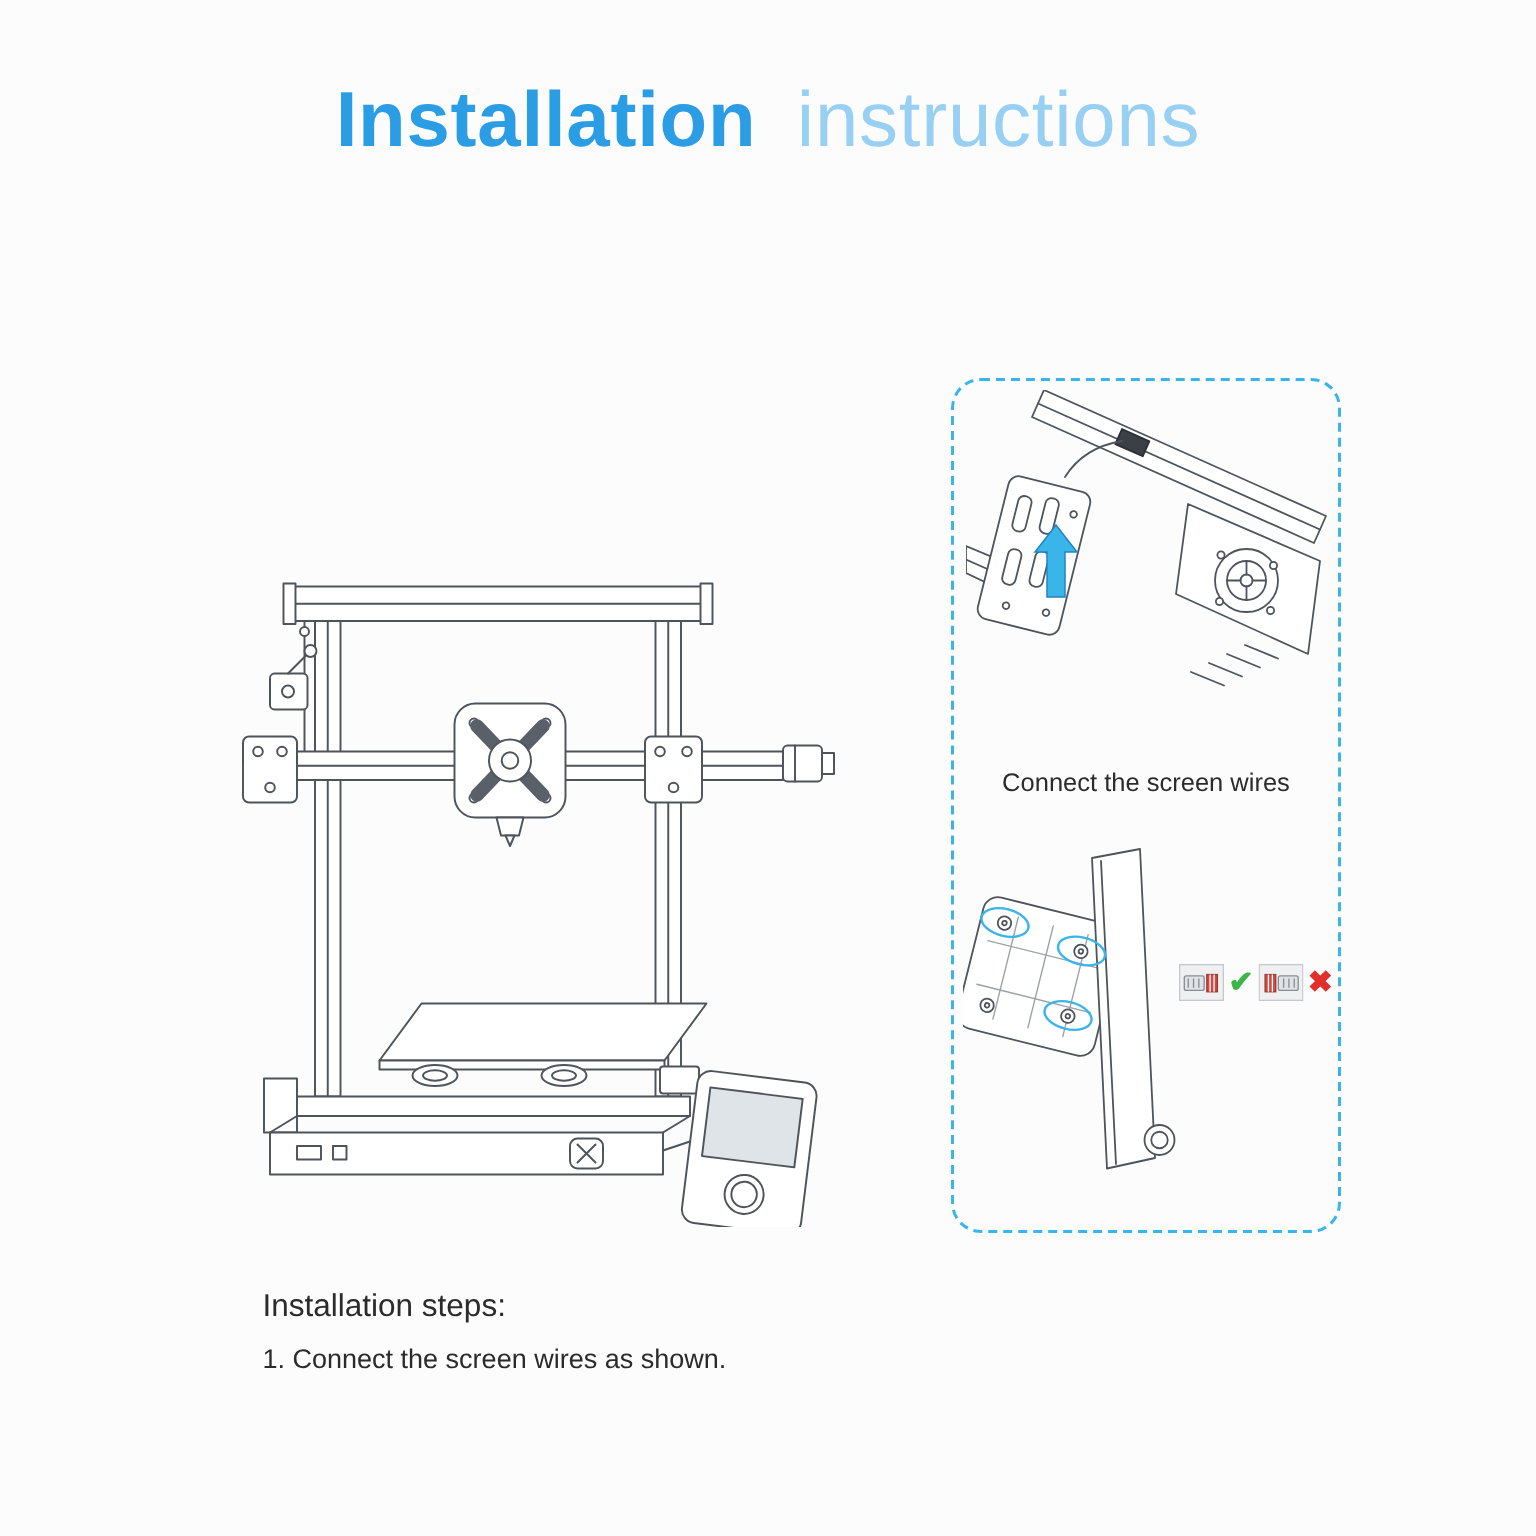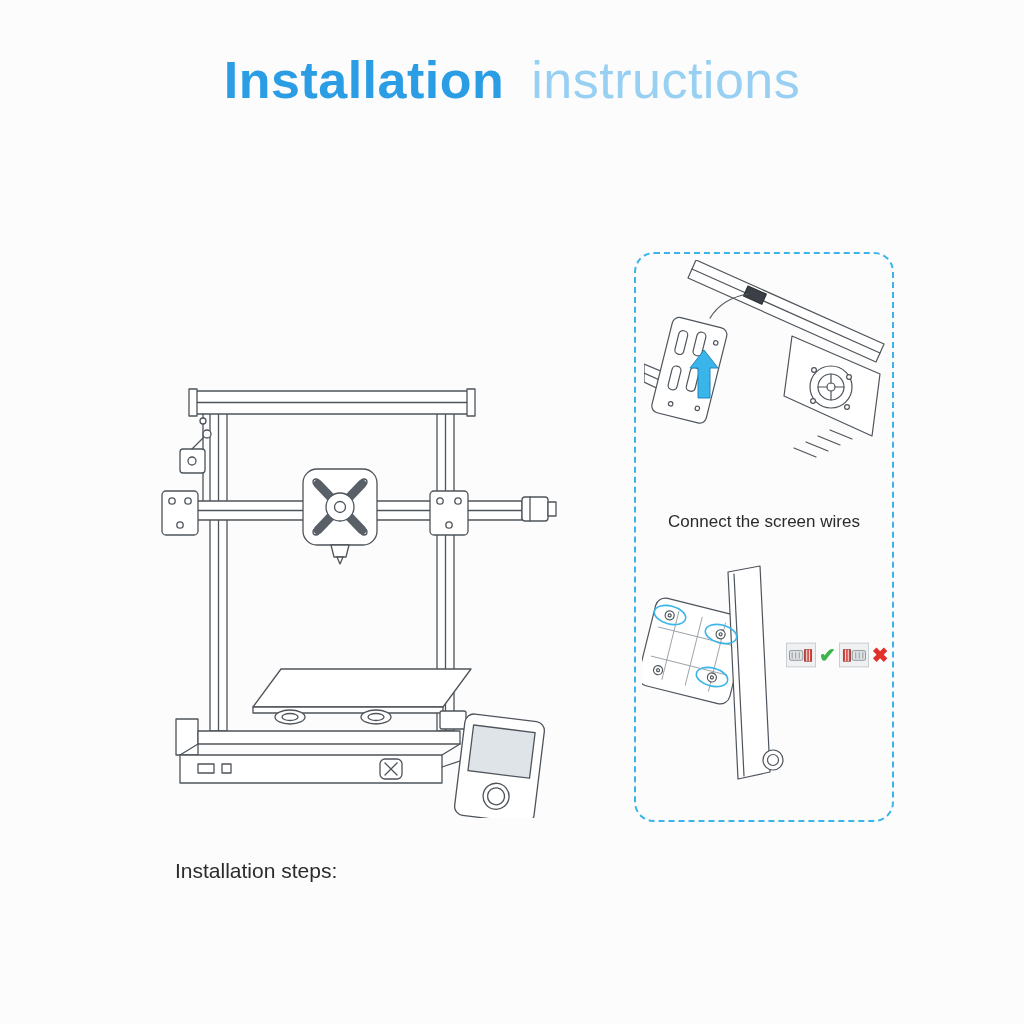--- a/index.html
+++ b/index.html
@@ -259,15 +259,16 @@
         <rect x="5" y="8" width="8" height="13" fill="#cf4a42" stroke="#a23832"></rect>
         <line x1="7.5" y1="8" x2="7.5" y2="21" stroke="#ffffff"></line>
         <line x1="10.5" y1="8" x2="10.5" y2="21" stroke="#ffffff"></line>
       </svg>
       <span class="glyph-cross">✖</span>
     </div>
   </div>
 
   <div class="steps">
     <h2>Installation steps:</h2>
+    <p>1. Connect the screen wires as shown.</p>
   </div>
 
 </div>
 
 </body></html>

